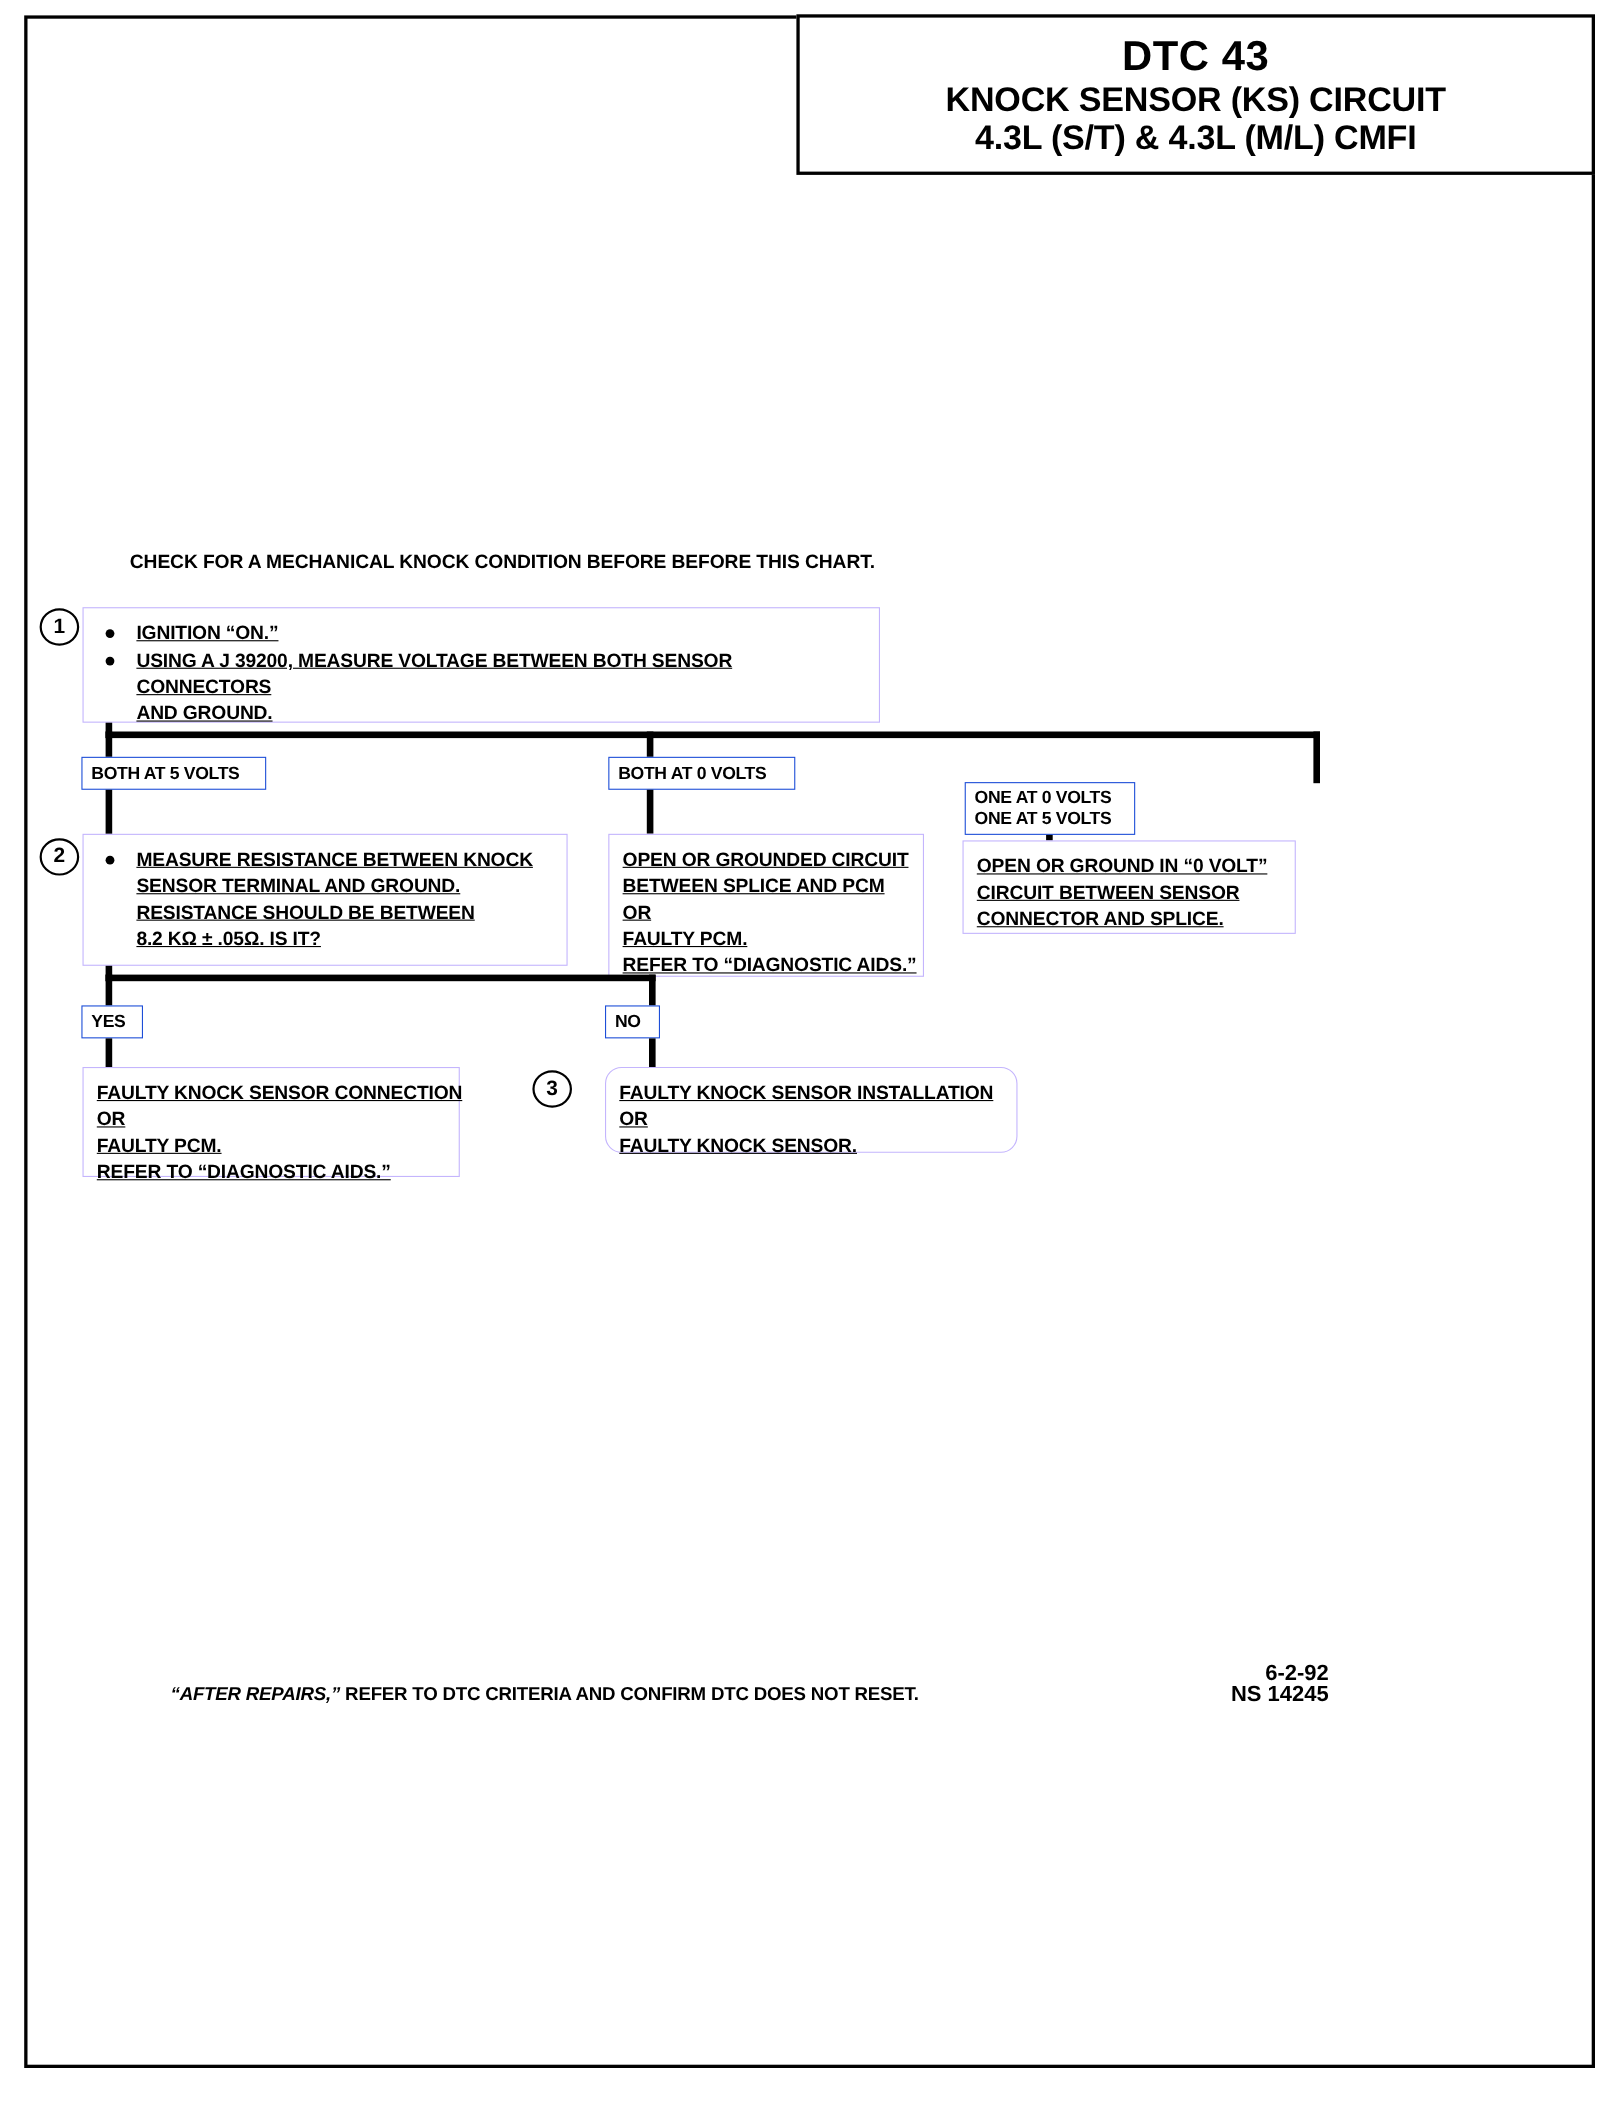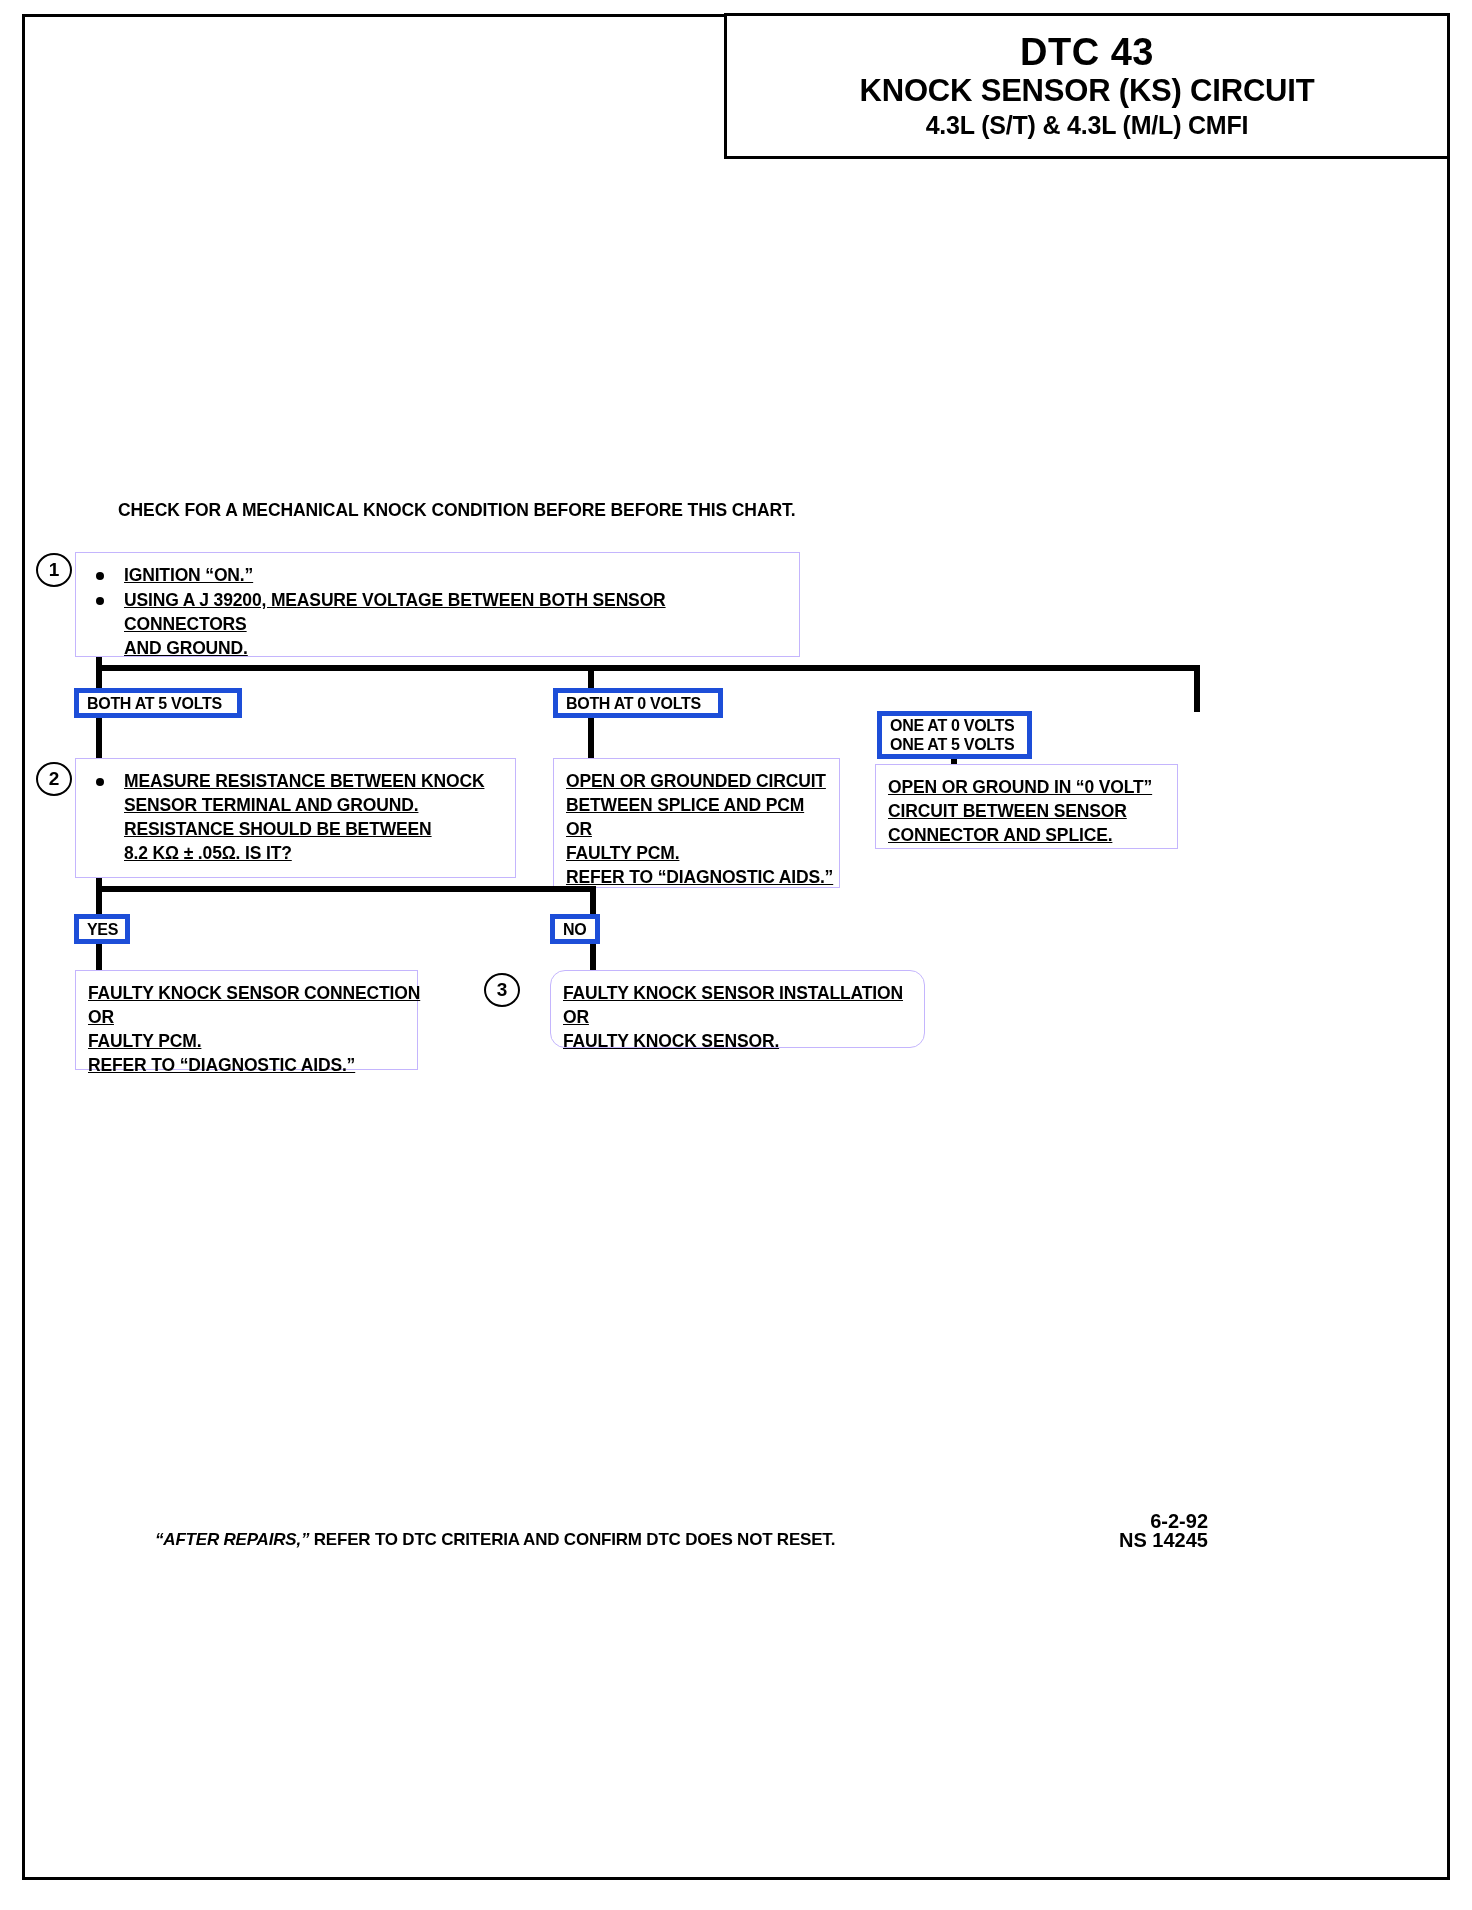--- a/index.html
+++ b/index.html
@@ -23,38 +23,38 @@
   }
   #title-dtc{
     font-weight:bold;font-size:38px;line-height:44px;letter-spacing:0.5px;
     margin-top:14px;
   }
   #title-line2{
     font-weight:bold;font-size:31px;line-height:34px;letter-spacing:-0.2px;
     white-space:nowrap;
   }
   #title-line3{
-    font-weight:bold;font-size:25px;line-height:34px;letter-spacing:-0.2px;
+    font-weight:bold;font-size:31px;line-height:34px;letter-spacing:-0.2px;
     white-space:nowrap;
   }
 
   
   .note{
     position:absolute;font-weight:bold;font-size:17.5px;letter-spacing:-0.1px;
     white-space:nowrap;
   }
 
   .box{
     position:absolute;border:1px solid #c4b5fd;box-sizing:border-box;background:#fff;
     font-weight:bold;font-size:17.5px;line-height:24px;letter-spacing:-0.15px;text-decoration:underline;
   }
   .box .inner{padding:10px 12px 8px 12px;}
 
   .smallbox{
-    position:absolute;border:5px solid #1d4ed8;box-sizing:border-box;background:#fff;
+    position:absolute;border:1px solid #1d4ed8;box-sizing:border-box;background:#fff;
     font-weight:bold;font-size:16px;line-height:19px;letter-spacing:-0.3px;
     display:flex;align-items:center;
   }
   .smallbox .inner{padding:4px 8px;}
 
   
   ul.blist{list-style:none;margin:0;padding:0;}
   ul.blist > li{
     position:relative;padding-left:36px;margin:0 0 1px 0;
   }

